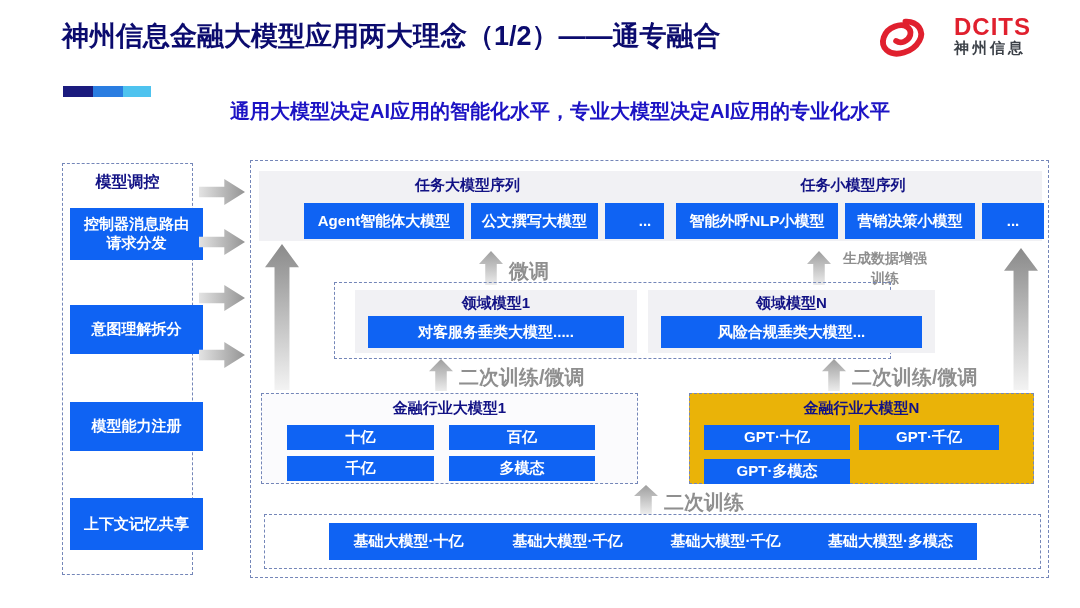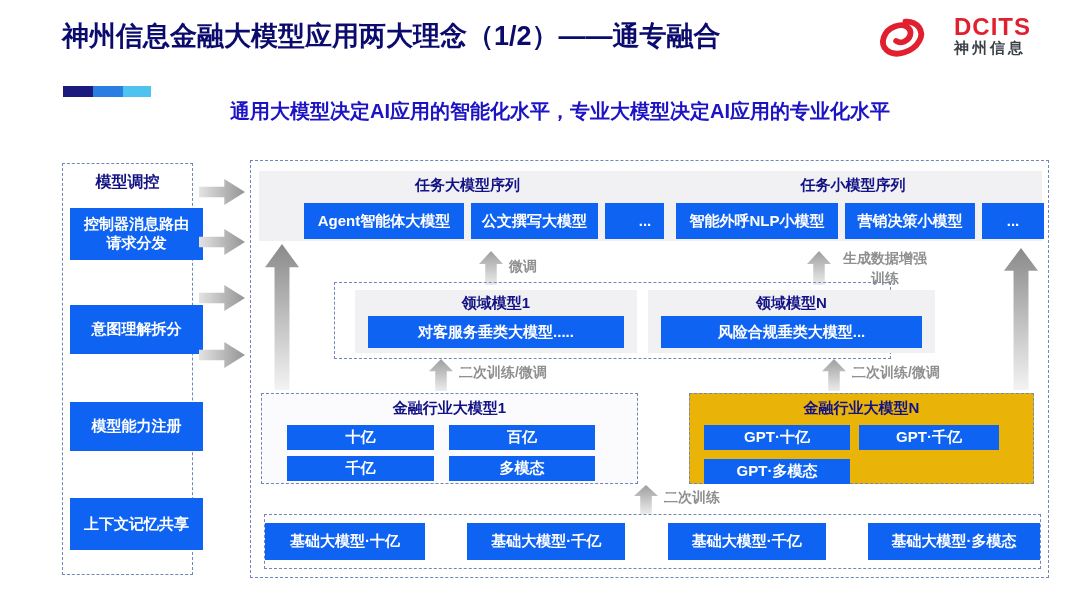--- a/index.html
+++ b/index.html
@@ -19,21 +19,21 @@
   .logo-txt{display:flex;flex-direction:column;line-height:1.1;}
   .logo-brand{font-size:24px;font-weight:bold;color:#e0202e;letter-spacing:1px;}
   .logo-cn{font-size:15px;font-weight:bold;color:#3c4148;letter-spacing:3px;}
 
   
   .dash{border:1px dashed #7486b8;box-sizing:border-box;}
   .gpanel{background:#f1f1f4;}
   .bb{background:#0f63f3;color:#fff;font-weight:bold;font-size:15px;
       display:flex;align-items:center;justify-content:center;text-align:center;line-height:1.25;}
   .nt{color:#121285;font-weight:bold;font-size:15px;text-align:center;}
-  .gl{color:#8f8f8f;font-weight:bold;font-size:14px;white-space:nowrap;}
+  .gl{color:#8f8f8f;font-weight:bold;font-size:20px;white-space:nowrap;}
 
   
   .arr-right{clip-path:polygon(0 30%,55% 30%,55% 0,100% 50%,55% 100%,55% 70%,0 70%);
              background:linear-gradient(to right,#e3e3e3,#949494);}
   .arr-up-sm{clip-path:polygon(50% 0,100% 38%,74% 38%,74% 100%,26% 100%,26% 38%,0 38%);
              background:linear-gradient(to bottom,#9e9e9e,#ececec);}
   .arr-up-tall{clip-path:polygon(50% 0,100% 16%,72% 16%,72% 100%,28% 100%,28% 16%,0 16%);
              background:linear-gradient(to bottom,#8a8a8a,#f3f3f3);}
 
   
@@ -82,21 +82,21 @@
   .ind2{left:438px;top:232px;width:345px;height:91px;background:#eab308;}
   .ind-title{padding-top:5px;}
   .ind-grid{position:absolute;top:31px;display:grid;grid-auto-rows:25px;row-gap:6px;}
   .g1{left:25px;grid-template-columns:147px 146px;column-gap:15px;}
   .g2{left:14px;grid-template-columns:146px 140px;column-gap:22px;gap:9px;}
   .ib{height:25px;}
 
   .arr-rt{left:383px;top:324px;width:24px;height:29px;}
   .lbl-rt{left:413px;top:328px;}
 
-  .foundation{left:13px;top:353px;width:777px;height:55px;display:flex;justify-content:space-between;align-items:center;}
+  .foundation{left:13px;top:353px;width:777px;height:55px;display:flex;justify-content:center;align-items:center;}
   .fb{height:37px;}
   .f1{width:160px;}.f2{width:158px;}.f3{width:158px;}.f4{width:172px;}
 </style>
 </head>
 <body>
 
 <div id="canvas">
 
   <div class="abs slide-title">神州信息金融大模型应用两大理念（1/2）——通专融合</div>
   <div class="abs accent-bar">

